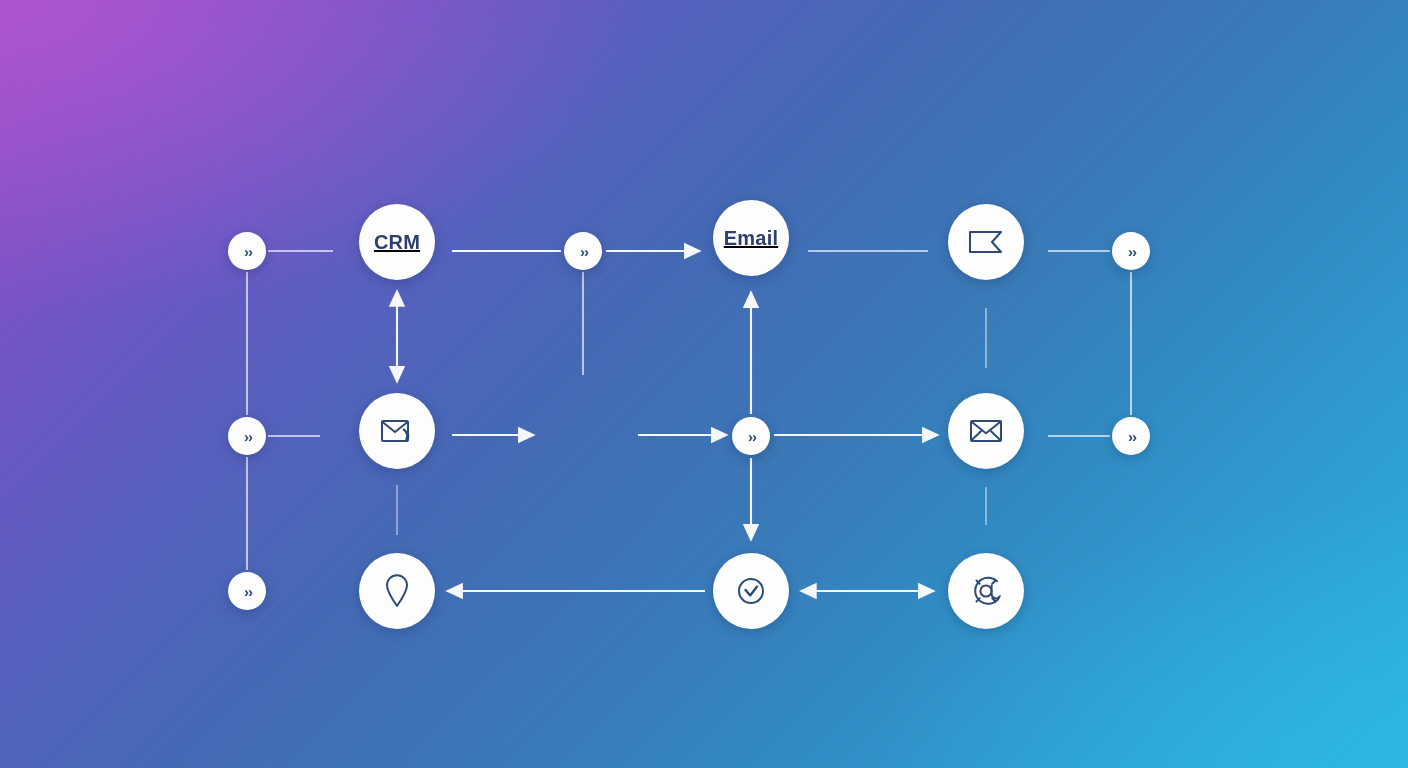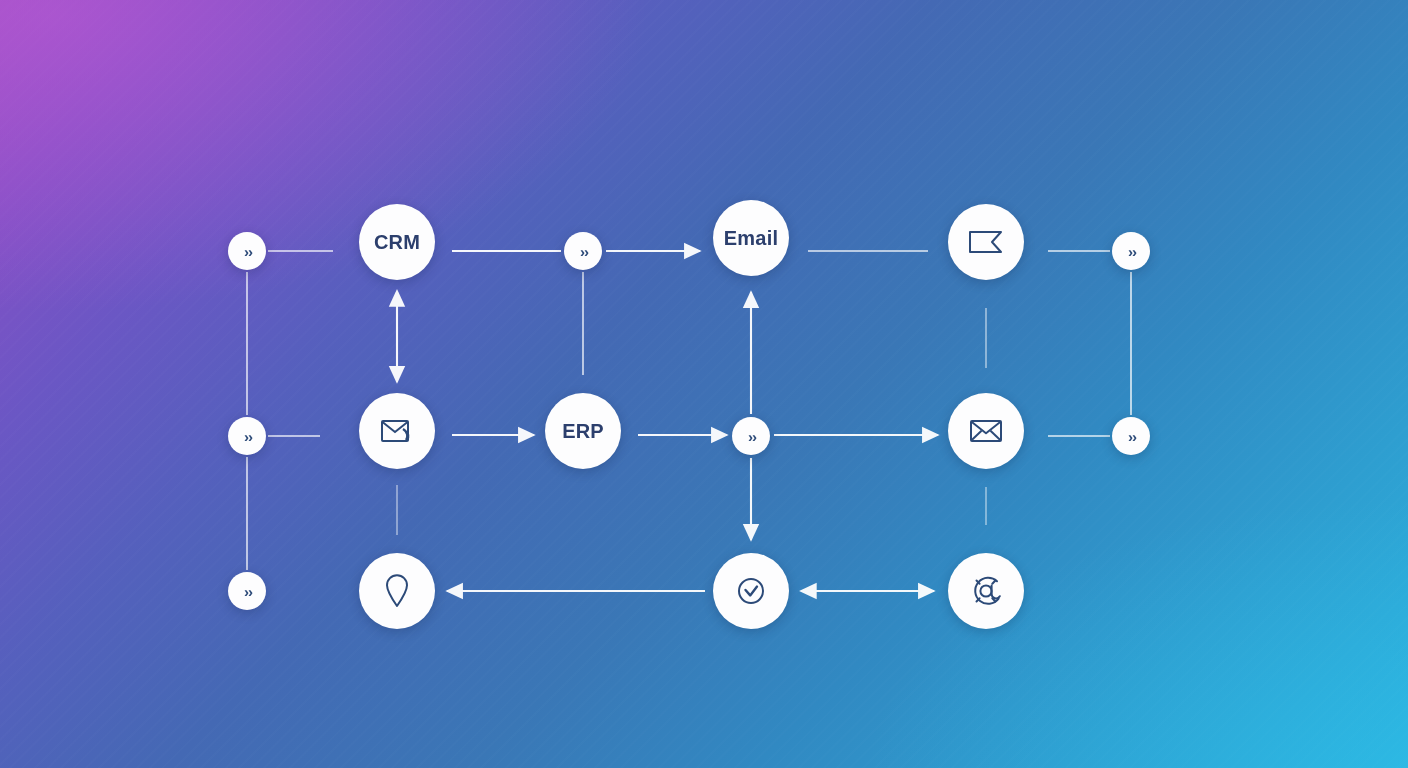--- a/index.html
+++ b/index.html
@@ -49,21 +49,21 @@
   .node {
     position: absolute;
     border-radius: 50%;
     background: #fdfdfe;
     box-shadow: 0 3px 12px rgba(10,25,60,0.22);
     display: flex;
     align-items: center;
     justify-content: center;
     box-sizing: border-box;
   }
-  .node.big { width: 76px; height: 76px; }
+  .node.big { width: 76px; height: 76px; text-decoration: underline; }
   .node.small { width: 38px; height: 38px; }
   .node-label {
     color: #2c3f6d;
     font-size: 20px;
     font-weight: 700;
     letter-spacing: 0.2px;
     line-height: 1;
     user-select: none;
   }
   .chev {
@@ -159,23 +159,20 @@
       <svg width="26" height="34" viewBox="0 0 26 34" fill="none" stroke="#2c4a78" stroke-width="2" stroke-linejoin="round">
         <path d="M13 32 C13 32 3 17.5 3 11.2 A10 10 0 0 1 23 11.2 C23 17.5 13 32 13 32 Z"></path>
       </svg>
     </span>
   </div>
 
   <div class="node small" style="left:564px; top:232px;">
     <span class="chev">››</span>
   </div>
 
-  <div class="node big" style="left:545px; top:393px;">
-    <span class="node-label">ERP</span>
-  </div>
 
   <div class="node big" style="left:713px; top:200px;">
     <span class="node-label">Email</span>
   </div>
 
   <div class="node small" style="left:732px; top:417px;">
     <span class="chev">››</span>
   </div>
 
   <div class="node big" style="left:713px; top:553px;">

